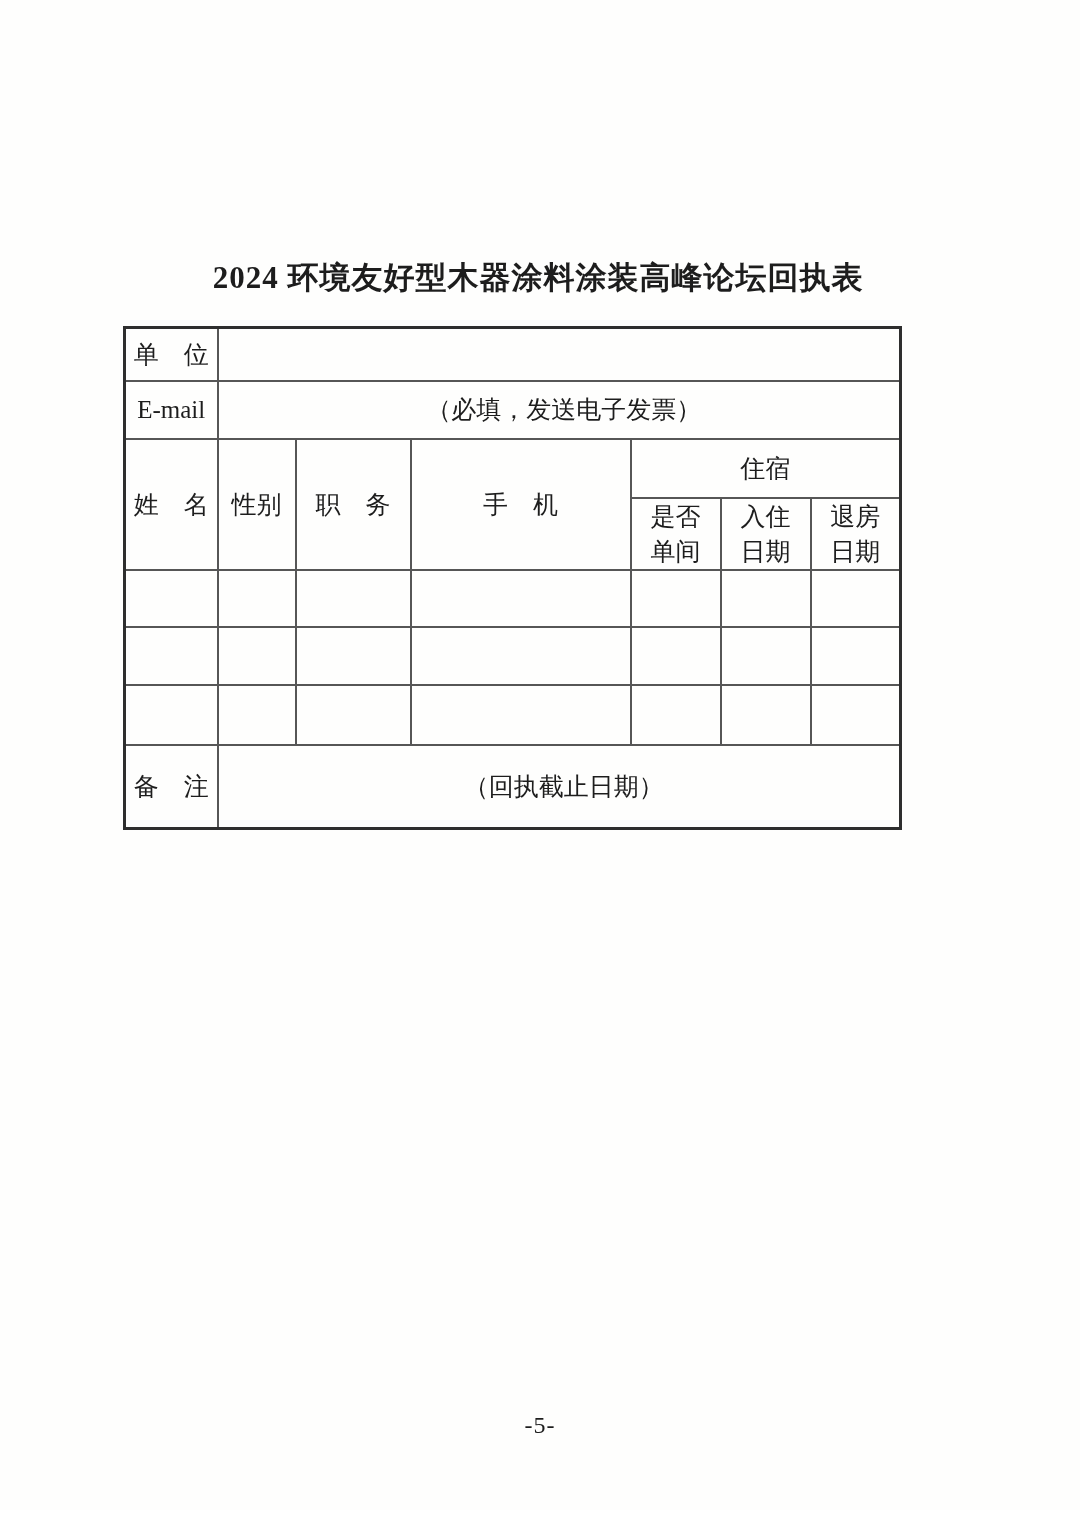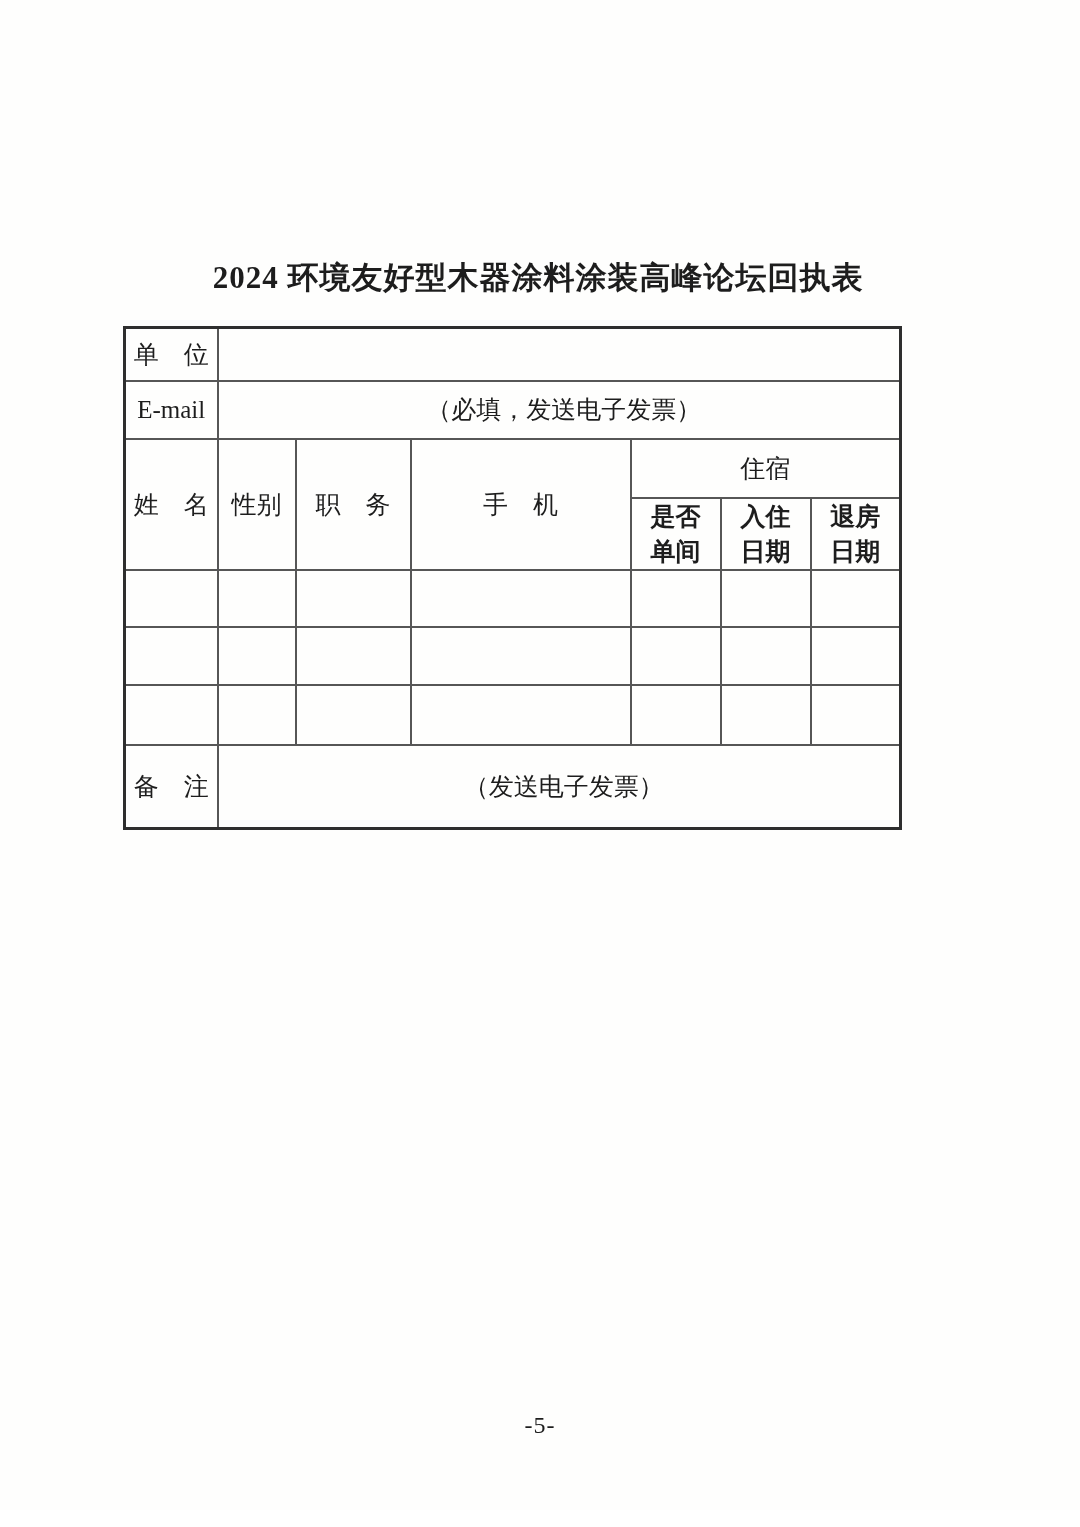--- a/index.html
+++ b/index.html
@@ -50,21 +50,20 @@
     font-size: 25px;
     color: var(--text);
     overflow: hidden;
   }
   td.label-cell { font-size: 25px; letter-spacing: 0px; }
   td.note-cell  { font-size: 26px; padding-left: 10px; }
   td.twoline {
     white-space: pre-line;
     font-size: 24px;
     line-height: 35px;
-    font-weight: bold;
   }
   .r1 { height: 53px; }
   .r2 { height: 58px; border-radius: 10px; }
   .r3 { height: 59px; }
   .r4 { height: 71px; }
   .r5 { height: 57px; }
   .r6 { height: 58px; }
   .r7 { height: 60px; }
   .r8 { height: 84px; }
   .deadline-note {
@@ -149,21 +148,21 @@
         <td></td>
         <td></td>
         <td></td>
         <td></td>
         <td></td>
         <td></td>
         <td></td>
       </tr>
       <tr class="r8">
         <td class="label-cell">备　注</td>
-        <td colspan="6" class="note-cell">（发送电子发票）</td>
+        <td colspan="6" class="note-cell">（回执截止日期）</td>
       </tr>
     </tbody>
   </table>
 
 
   <div class="page-number">-5-</div>
 
 </div>
 
 </body></html>

